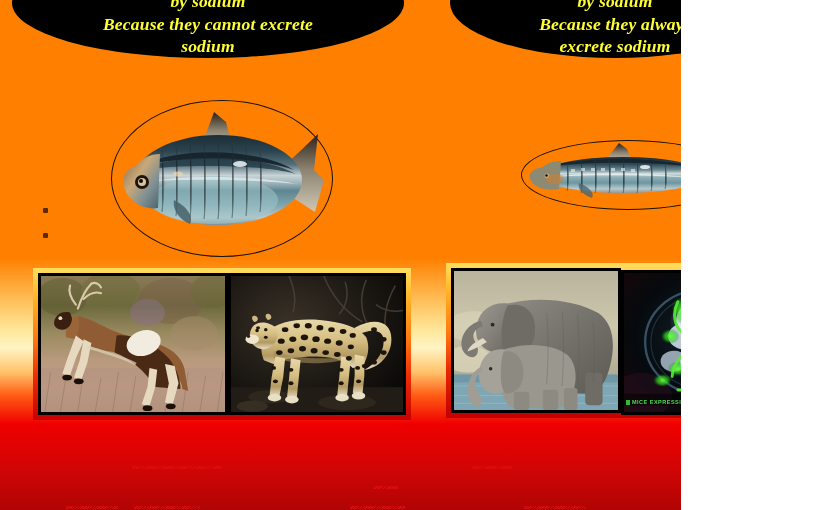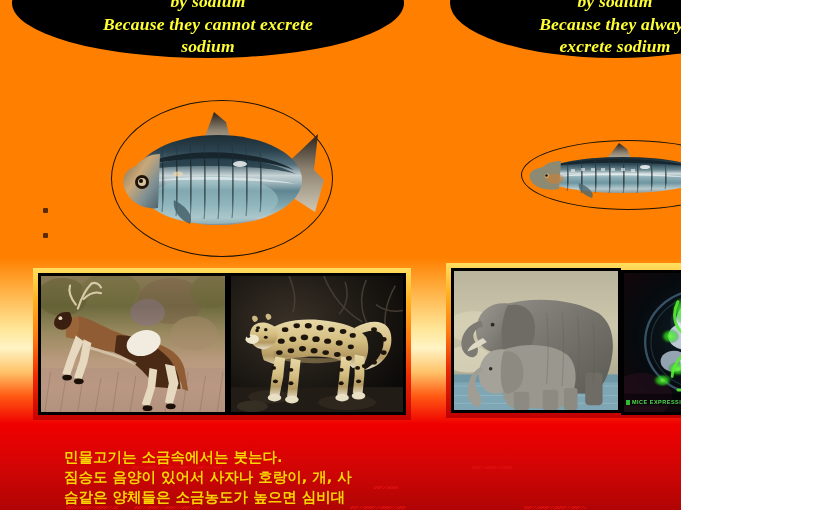--- a/index.html
+++ b/index.html
@@ -663,24 +663,20 @@
         </g>
 
         <rect x="0" y="126" width="120" height="12" fill="#000" opacity="0.45"></rect>
       </svg>
       <div class="gfp-swatch"></div>
       <div class="gfp-caption">MICE EXPRESSING GFP</div>
       <div class="gfp-sidetext">Courtesy of Dr. Masaru Okabe</div>
     </div>
   </div>
 
-  <div class="caption" id="caption-left">민물고기는  소금속에서는 붓는다.
-짐승도  음양이 있어서 사자나  호랑이, 개,  사
-슴같은  양체들은   소금농도가 높으면 심비대
-</div>
 
   <div class="squiggle" style="left:132px; top:466px; width:90px;"></div>
   <div class="squiggle" style="left:374px; top:486px; width:24px;"></div>
   <div class="squiggle" style="left:66px;  top:506px; width:52px;"></div>
   <div class="squiggle" style="left:134px; top:506px; width:66px;"></div>
   <div class="squiggle" style="left:350px; top:506px; width:56px;"></div>
 
   <div class="squiggle" style="left:472px; top:466px; width:40px;"></div>
   <div class="squiggle" style="left:728px; top:486px; width:48px;"></div>
   <div class="squiggle" style="left:524px; top:506px; width:62px;"></div>

